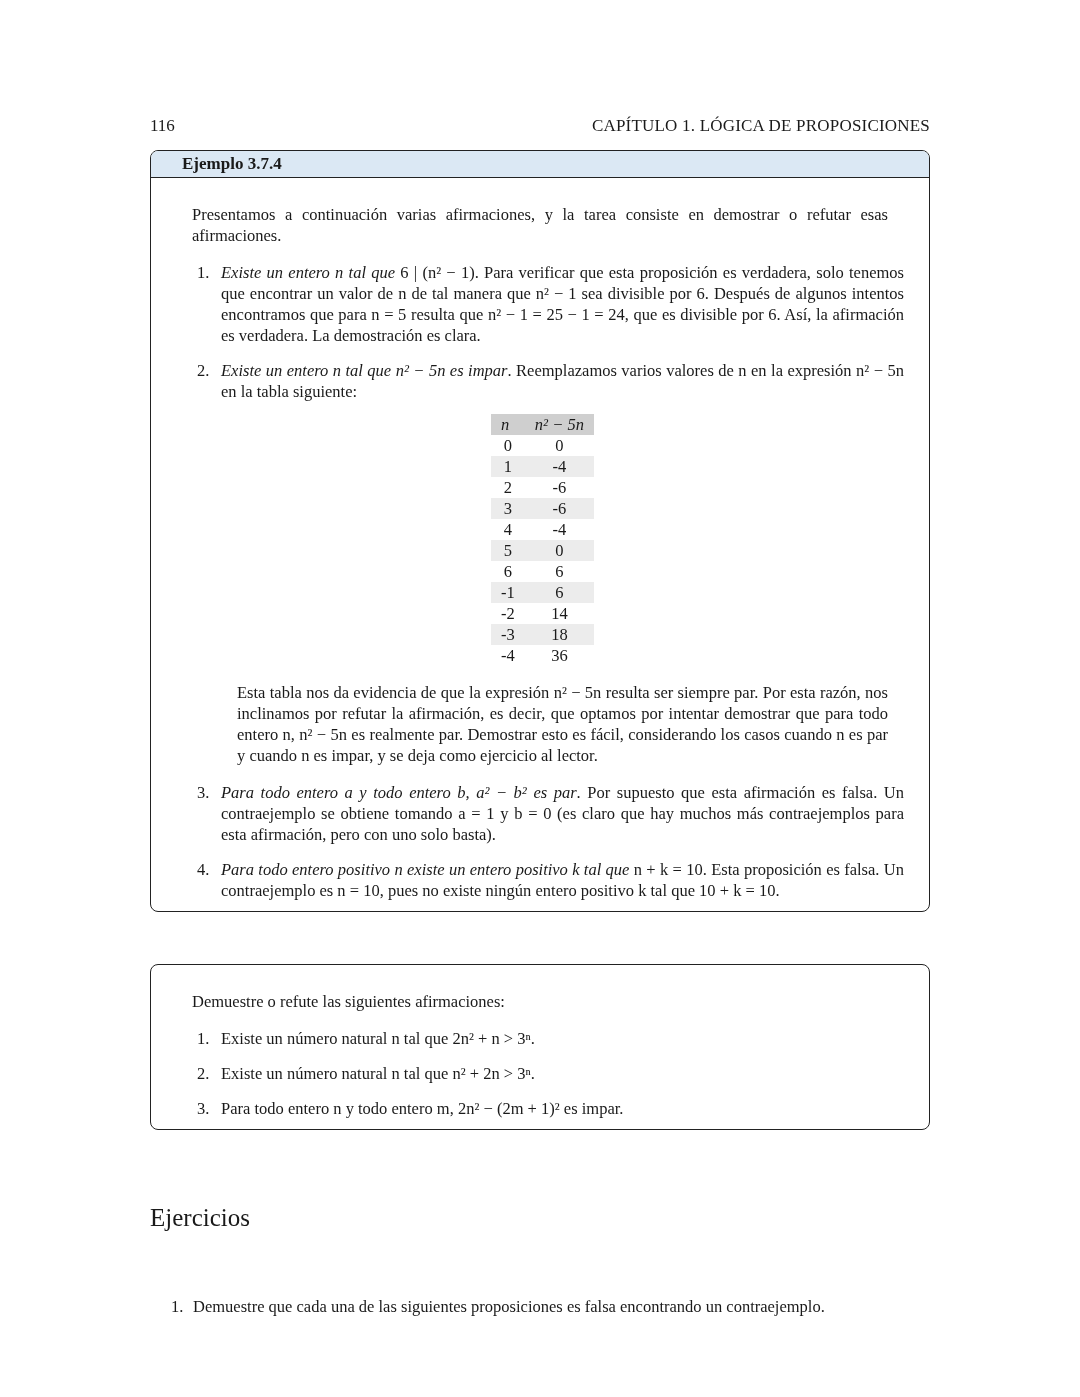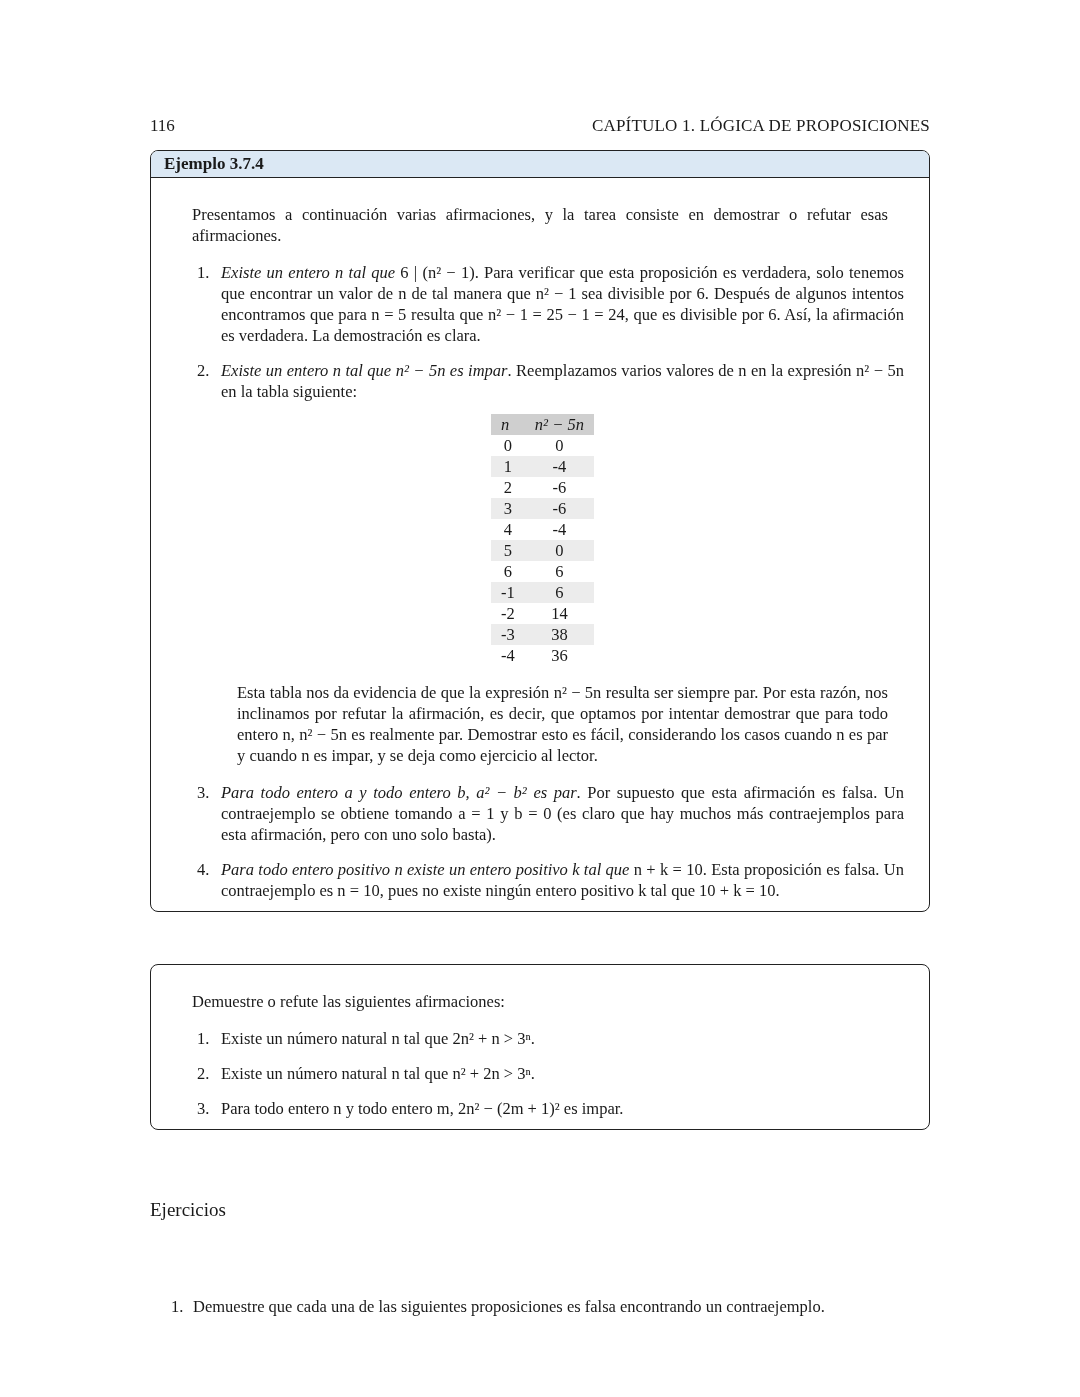--- a/index.html
+++ b/index.html
@@ -12,39 +12,39 @@
     position: absolute; top: 116px; left: 150px; width: 780px; height: 22px;
     font-size: 17px;
   }
   .page-number { position: absolute; left: 0; top: 0; }
   .running-head { position: absolute; right: 0; top: 0; letter-spacing: 0.2px; }
   .box {
     position: absolute; left: 150px; width: 778px;
     border: 1.5px solid #222; border-radius: 8px; background: #fff;
   }
   .box-title {
-    height: 26px; line-height: 26px; padding-left: 13px; font-weight: bold;
+    height: 26px; line-height: 26px; padding-left: 31px; font-weight: bold;
     font-size: 17px; border-bottom: 1.5px solid #222;
     border-radius: 7px 7px 0 0;
   }
   .box-title.blue { background: #dbe8f4; }
   .box-title.tan { background: #f0e2d8; }
   .box-body { padding: 10px 25px 10px 25px; font-size: 16.5px; line-height: 21px; text-align: justify; }
   .box-body p { margin: 16px; }
   .enum { margin: 0; padding: 0; list-style: none; }
   .enum li { position: relative; padding-left: 45px; margin-top: 14px; }
   .enum li .num { position: absolute; left: 21px; top: 0; }
   i, .m { font-style: italic; }
   .tbl-wrap { display: flex; justify-content: center; margin: 12px 0 14px 0; padding-right: 40px; }
   table.vals { border-collapse: collapse; font-size: 16.5px; }
   table.vals th { background: #cfcfcf; font-weight: normal; font-style: italic; padding: 0 10px; height: 21px; }
   table.vals td { text-align: center; padding: 0 10px; height: 21px; }
   table.vals tr.alt td { background: #ececec; }
   .section-heading {
-    position: absolute; left: 150px; top: 1183px; font-size: 19px; font-weight: normal;
+    position: absolute; left: 150px; top: 1183px; font-size: 25px; font-weight: normal;
   }
   .exercise-list { position: absolute; left: 150px; top: 1297px; width: 790px; font-size: 16.5px; }
   .exercise-list .num { display: inline-block; width: 22px; margin-left: 21px; }
 </style>
 </head>
 <body>
 
 <div class="page-header">
   <span class="page-number">116</span>
   <span class="running-head">CAPÍTULO 1.  LÓGICA DE PROPOSICIONES</span>
@@ -103,21 +103,21 @@
                 <tr class="alt">
                   <td>-1</td>
                   <td>6</td>
                 </tr>
                 <tr>
                   <td>-2</td>
                   <td>14</td>
                 </tr>
                 <tr class="alt">
                   <td>-3</td>
-                  <td>38</td>
+                  <td>18</td>
                 </tr>
                 <tr>
                   <td>-4</td>
                   <td>36</td>
                 </tr>
               </tbody>
           </table>
         </div>
         <p>Esta tabla nos da evidencia de que la expresión n² − 5n resulta ser siempre par. Por esta razón, nos inclinamos por refutar la afirmación, es decir, que optamos por intentar demostrar que para todo entero n, n² − 5n es realmente par. Demostrar esto es fácil, considerando los casos cuando n es par y cuando n es impar, y se deja como ejercicio al lector.</p>
       </li>

